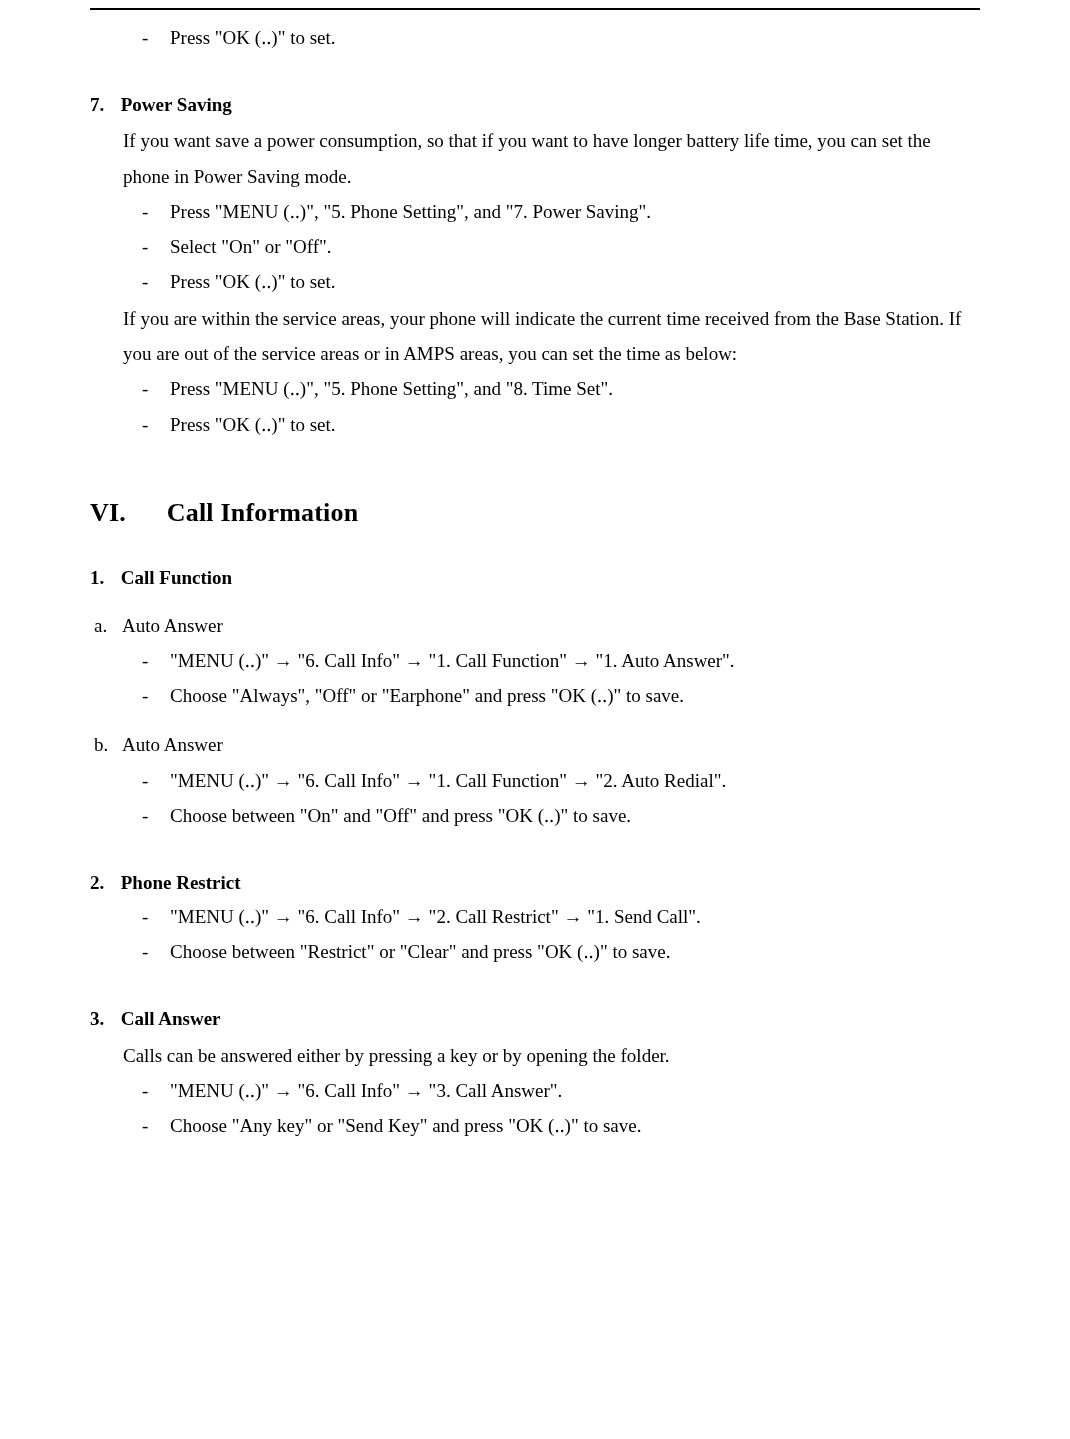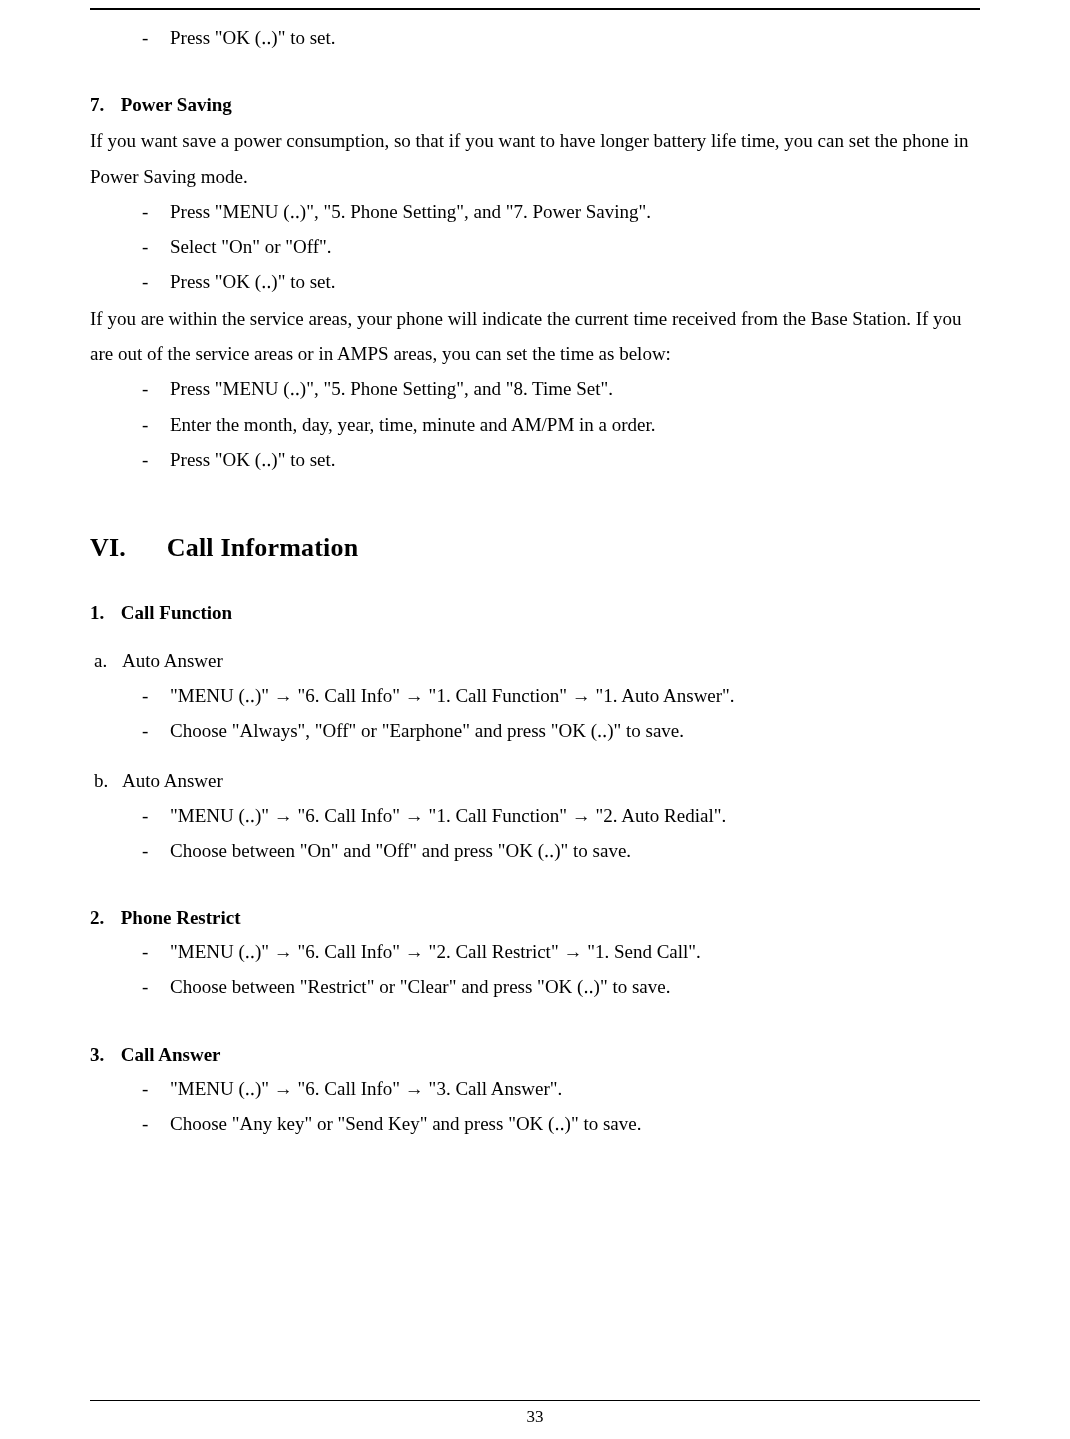--- a/index.html
+++ b/index.html
@@ -4,21 +4,21 @@
   <style>
     * { margin:0; padding:0; box-sizing:border-box; }
     body { font-family:"Times New Roman",serif; font-size:19px; color:#000; background:#fff; }
     .page { width:1070px; min-height:1439px; margin:0 auto; padding:0 90px; position:relative; }
     .top-rule { border-top:2.5px solid #000; margin-top:8px; }
     .content { padding-top:10px; }
     .sub-bullet { margin-left:48px; padding-left:0; line-height:1.85; }
     .sub-bullet .dash { display:inline-block; width:32px; text-align:left; padding-left:4px; }
     .sec-heading { font-weight:bold; margin-top:34px; line-height:1.7;font-family:Liberation Serif, serif; }
     .sec-heading .num { display:inline-block; min-width:26px; }
-    .para { line-height:1.85; margin-top:2px; }
+    .para { line-height:1.85; margin-top:2px;margin-left:33px; }
     .chapter { font-size:26px; font-weight:bold; margin-top:56px; margin-bottom:6px; letter-spacing:0.2px; }
     .chapter .roman { display:inline-block; min-width:70px; }
     .letter-item { margin-left:4px; line-height:1.85; margin-top:14px; }
     .letter-item .let { display:inline-block; width:28px; }
     .footer { position:absolute; left:0; right:0; bottom:20px; }
     .footer-rule { border-top:1px solid #000; margin:0 90px; }
     .page-num { text-align:center; font-size:17px; margin-top:6px; }
     .sec-block { margin-top:0; }
   </style>
 </head>
@@ -39,21 +39,20 @@
       </div>
       <div class="para">If you want save a power consumption, so that if you want to have longer battery life time, you can set the phone in Power Saving mode.</div>
       <div class="sub-bullet"><span class="dash">-</span><span>Press "MENU (‥)", "5. Phone Setting", and "7. Power Saving".</span></div>
       <div class="sub-bullet"><span class="dash">-</span><span>Select "On" or "Off".</span></div>
       <div class="sub-bullet"><span class="dash">-</span><span>Press "OK (‥)" to set.</span></div>
     </div>
 
     <div class="sec-block">
       <div class="para">If you are within the service areas, your phone will indicate the current time received from the Base Station. If you are out of the service areas or in AMPS areas, you can set the time as below:</div>
       <div class="sub-bullet"><span class="dash">-</span><span>Press "MENU (‥)", "5. Phone Setting", and "8. Time Set".</span></div>
-      <div class="sub-bullet"><span class="dash">-</span><span>Enter the month, day, year, time, minute and AM/PM in a order.</span></div>
       <div class="sub-bullet"><span class="dash">-</span><span>Press "OK (‥)" to set.</span></div>
     </div>
 
     <div class="chapter">
       <span class="roman">VI.</span>
       <span>Call Information</span>
     </div>
 
     <div class="sec-block">
       <div class="sec-heading">
@@ -75,23 +74,20 @@
       </div>
       <div class="sub-bullet"><span class="dash">-</span><span>"MENU (‥)" → "6. Call Info" → "2. Call Restrict" → "1. Send Call".</span></div>
       <div class="sub-bullet"><span class="dash">-</span><span>Choose between "Restrict" or "Clear" and press "OK (‥)" to save.</span></div>
     </div>
 
     <div class="sec-block">
       <div class="sec-heading">
         <span class="num">3.</span>
         <span>Call Answer</span>
       </div>
+      <div class="para">Calls can be answered either by pressing a key or by opening the folder.</div>
       <div class="sub-bullet"><span class="dash">-</span><span>"MENU (‥)" → "6. Call Info" → "3. Call Answer".</span></div>
       <div class="sub-bullet"><span class="dash">-</span><span>Choose "Any key" or "Send Key" and press "OK (‥)" to save.</span></div>
     </div>
 
   </div>
 
-  <div class="footer">
-    <div class="footer-rule"></div>
-    <div class="page-num">33</div>
-  </div>
 </div>
 
 </body></html>

